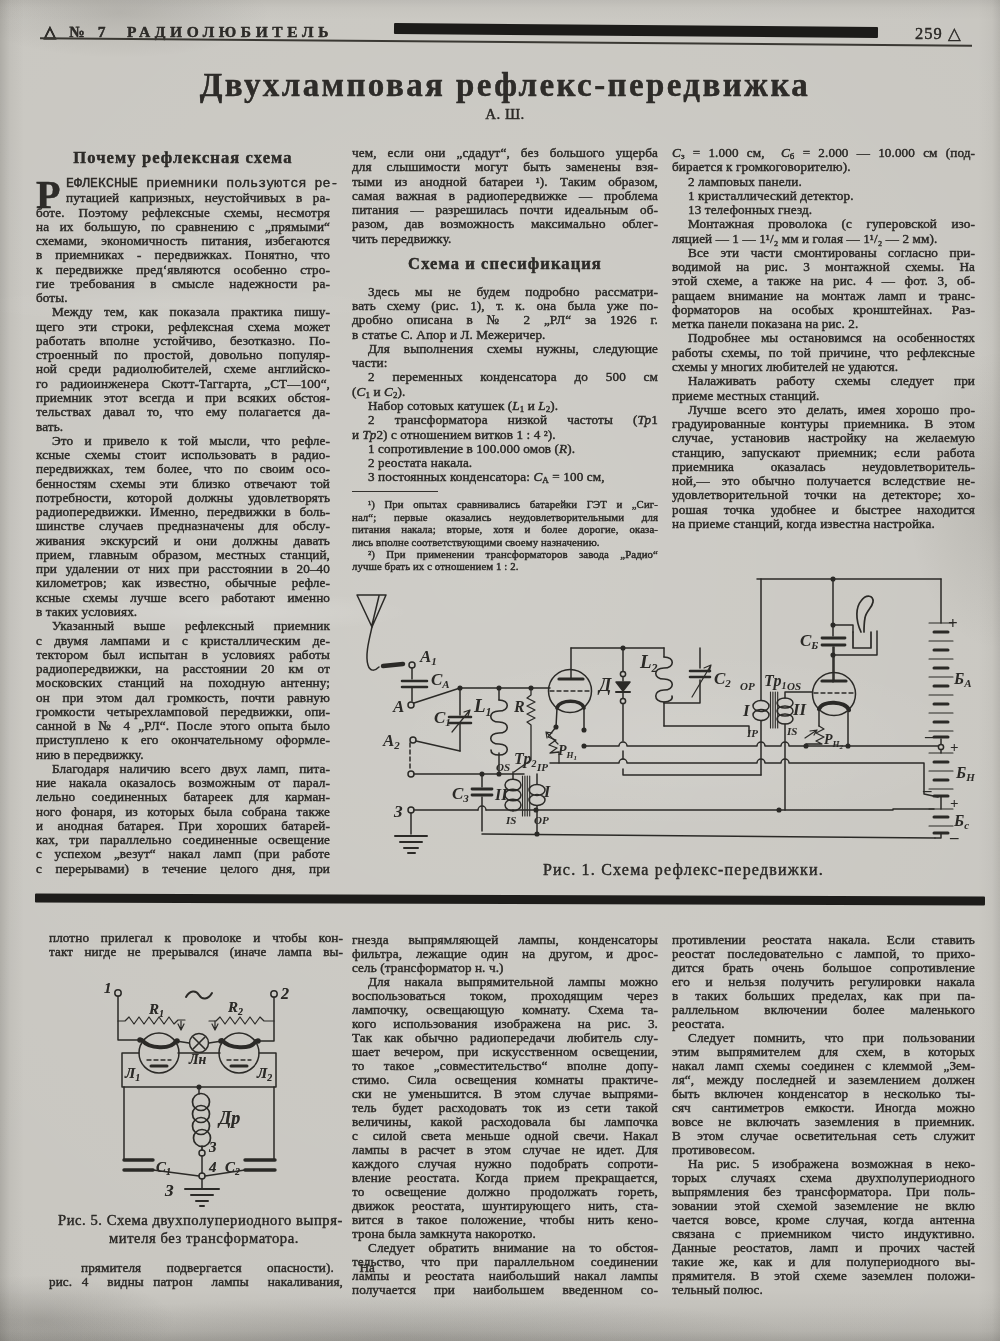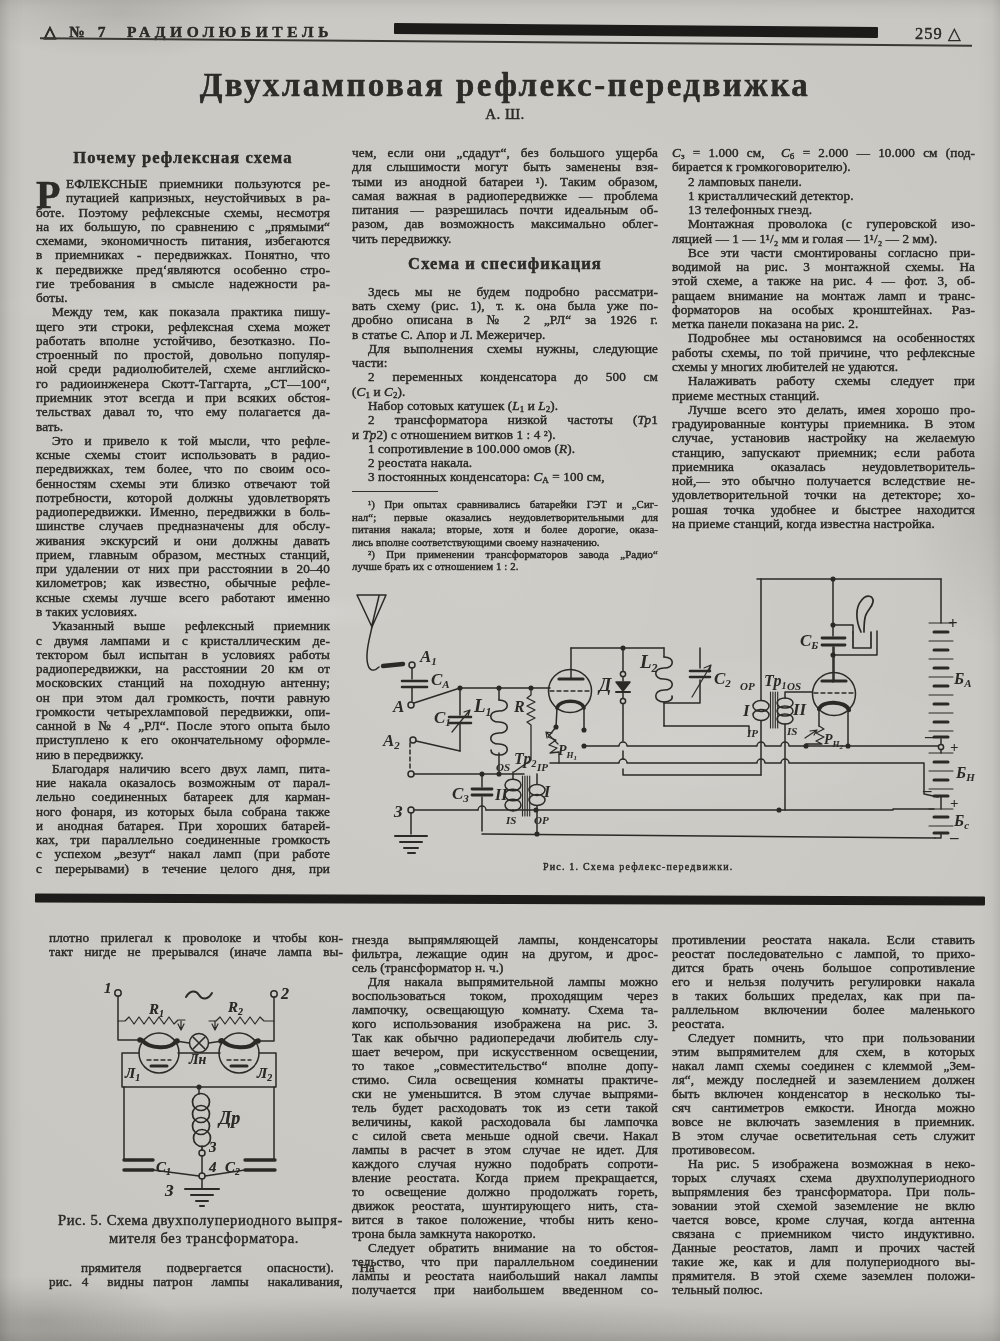--- a/index.html
+++ b/index.html
@@ -46,21 +46,21 @@
 <div class="tx" style="position:absolute;left:0px;top:67px;width:1010px;text-align:center;font-size:33px;font-weight:bold;letter-spacing:2.4px;white-space:nowrap;">Двухламповая рефлекс-передвижка</div>
 
 <div class="tx" style="position:absolute;left:0px;top:106px;width:1010px;text-align:center;font-size:15px;letter-spacing:0.5px;">А. Ш.</div>
 
 <div class="col tx" style="left:36px;top:148px;width:294px;">
 
 <div class="h2" style="margin-bottom:9px;">Почему рефлексная схема</div>
 
 <div style="position:absolute;left:0px;top:32px;font-size:40px;line-height:30px;font-weight:bold;">Р</div>
 
-<div class="ln" style="padding-left:30px;">ЕФЛЕКСНЫЕ приемники пользуются ре-</div>
+<div class="ln" style="padding-left:30px;font-family:Liberation Mono, monospace;">ЕФЛЕКСНЫЕ приемники пользуются ре-</div>
 <div class="ln" style="padding-left:30px;">путацией капризных, неустойчивых в ра-</div>
 <div class="ln">боте. Поэтому рефлексные схемы, несмотря</div>
 <div class="ln">на их большую, по сравнению с „прямыми“</div>
 <div class="ln">схемами, экономичность питания, избегаются</div>
 <div class="ln">в приемниках - передвижках. Понятно, что</div>
 <div class="ln">к передвижке пред‘являются особенно стро-</div>
 <div class="ln">гие требования в смысле надежности ра-</div>
 <div class="ln lnl">боты.</div>
 
 <div class="ln ind">Между тем, как показала практика пишу-</div>
@@ -96,21 +96,21 @@
 <div class="ln">громкости четырехламповой передвижки, опи-</div>
 <div class="ln">санной в № 4 „РЛ“. После этого опыта было</div>
 <div class="ln">приступлено к его окончательному оформле-</div>
 <div class="ln lnl">нию в передвижку.</div>
 
 <div class="ln ind">Благодаря наличию всего двух ламп, пита-</div>
 <div class="ln">ние накала оказалось возможным от парал-</div>
 <div class="ln">лельно соединенных батареек для карман-</div>
 <div class="ln">ного фонаря, из которых была собрана также</div>
 <div class="ln">и анодная батарея. При хороших батарей-</div>
-<div class="ln">ках, три параллельно соединенные громкость</div>
+<div class="ln">ках, три параллельно соединенные освещение</div>
 <div class="ln">с успехом „везут“ накал ламп (при работе</div>
 <div class="ln">с перерывами) в течение целого дня, при</div>
 </div>
 
 <div class="col tx" style="left:352px;top:146px;width:306px;">
 
 <div class="ln">чем, если они „сдадут“, без большого ущерба</div>
 <div class="ln">для слышимости могут быть заменены взя-</div>
 <div class="ln">тыми из анодной батареи ¹). Таким образом,</div>
 <div class="ln">самая важная в радиопередвижке — проблема</div>
@@ -362,21 +362,21 @@
 <text x="950" y="808" font-size="15" font-weight="bold" font-family="Liberation Serif" fill="#2b2a27" stroke="none">+</text>
 <text x="954" y="826" font-size="16" font-style="italic" font-weight="bold" font-family="Liberation Serif" fill="#2b2a27" stroke="none">Б<tspan font-size="11" dy="3">с</tspan></text>
 <text x="950" y="843" font-size="17" font-weight="bold" font-family="Liberation Serif" fill="#2b2a27" stroke="none">–</text>
 <path d="M941,833 V838 L935,838"></path>
 
 <path d="M757,579 H941"></path>
 <circle cx="833" cy="579" r="1.8" fill="#2b2a27"></circle>
 </g>
 </svg>
 
-<div class="tx" style="position:absolute;left:543px;top:861px;font-size:10px;letter-spacing:1.2px;white-space:nowrap;">Рис. 1. Схема рефлекс-передвижки.</div>
+<div class="tx" style="position:absolute;left:543px;top:861px;font-size:16px;letter-spacing:1.2px;white-space:nowrap;">Рис. 1. Схема рефлекс-передвижки.</div>
 
 <div style="position:absolute;left:35px;top:895px;width:950px;height:9px;background:#1d1c1a;transform:rotate(0.18deg);border-radius:1px;"></div>
 
 <div class="col tx" style="left:36px;top:931px;width:294px;margin-left:13px;">
 
 <div class="ln">плотно прилегал к проволоке и чтобы кон-</div>
 <div class="ln">такт нигде не прерывался (иначе лампа вы-</div>
 
 <svg style="position:absolute;left:-6px;top:44px;" width="310" height="235" viewBox="30 975 310 235" fill="none" stroke="#2b2a27" stroke-width="1.5" stroke-linecap="round" stroke-linejoin="round">
 

